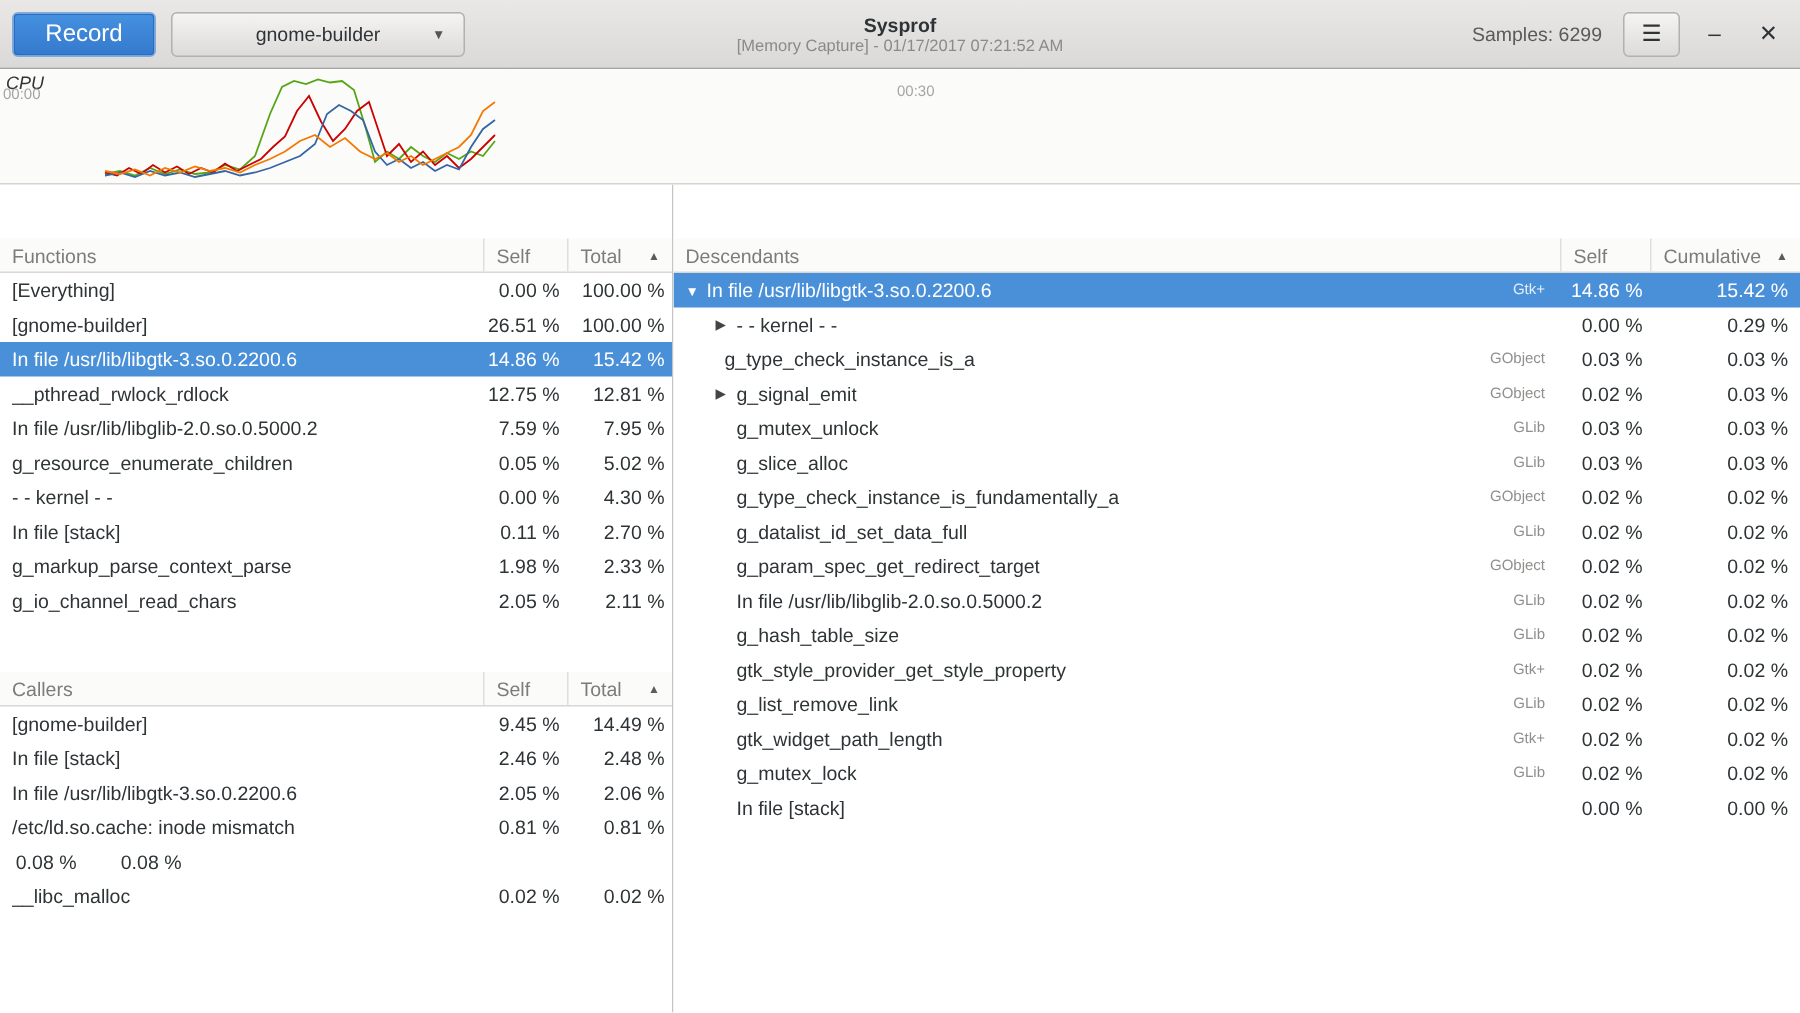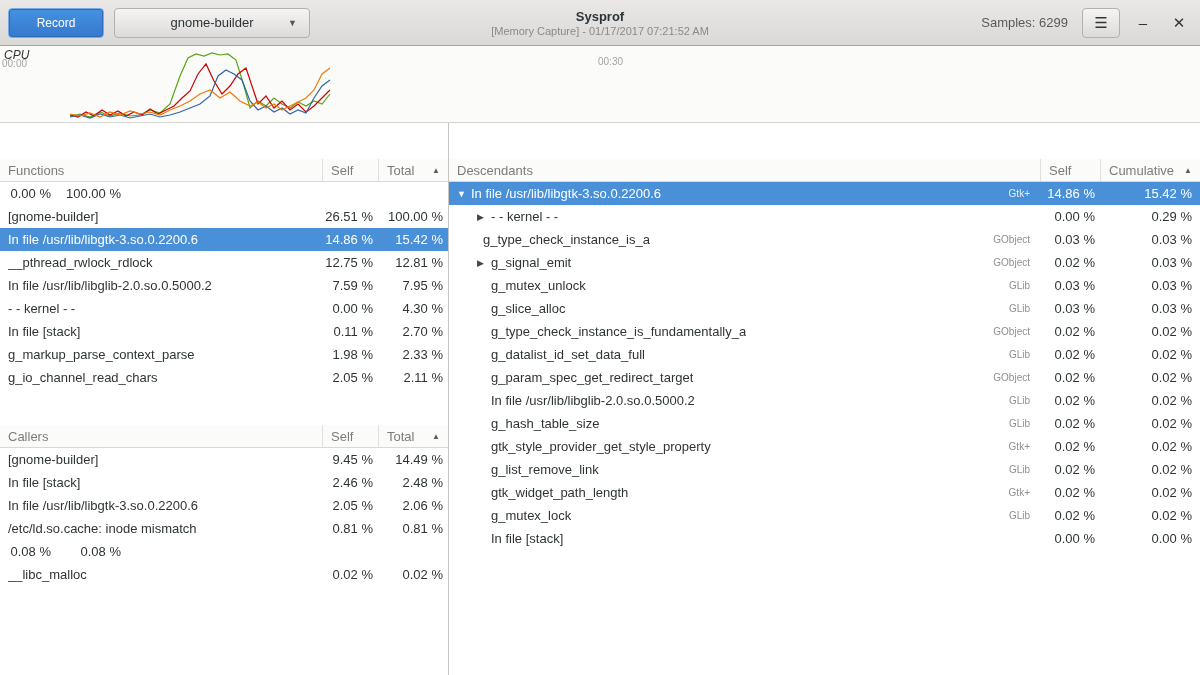--- a/index.html
+++ b/index.html
@@ -13,21 +13,21 @@
   .headerbar {
     height:46px; display:flex; align-items:center; padding:0 8px; position:relative;
     background:linear-gradient(#e9e8e7,#dad9d8);
     border-bottom:1px solid #a6a5a3;
   }
   .hb-left { display:flex; align-items:center; gap:10px; }
   .record-btn {
     width:96px; height:30px; border-radius:4px; cursor:pointer;
     background:linear-gradient(#4591e0,#3579cd);
     border:1px solid #7babe2; box-shadow:inset 0 0 0 1px #2c6cba;
-    color:#fff; font-size:12px; font-family:inherit;text-align:center;
+    color:#fff; font-size:16px; font-family:inherit;text-align:center;
   }
   .process-btn {
     width:196px; height:30px; border-radius:4px; position:relative; cursor:pointer;
     background:linear-gradient(#f5f4f3,#dcdbda);
     border:1px solid #b3b1ae; color:#2e3436; font-size:13px; font-family:inherit;
   }
   .process-btn .caret {
     position:absolute; right:12px; top:50%; transform:translateY(-50%);
     font-size:9px; color:#555;
   }
@@ -136,20 +136,23 @@
     <div class="thead">
       <div class="hc name">Functions</div>
       <div class="hc self">Self</div>
       <div class="hc total">
         <span>Total</span>
         <span class="sort-arrow">▲</span>
       </div>
     </div>
     <div id="functions-body">
         <div class="trow">
+          <div class="c-name">
+            <span class="lbl">[Everything]</span>
+          </div>
           <div class="c-num c-self">0.00 %</div>
           <div class="c-num c-total">100.00 %</div>
         </div>
         <div class="trow">
           <div class="c-name">
             <span class="lbl">[gnome-builder]</span>
           </div>
           <div class="c-num c-self">26.51 %</div>
           <div class="c-num c-total">100.00 %</div>
         </div>
@@ -166,20 +169,27 @@
           </div>
           <div class="c-num c-self">12.75 %</div>
           <div class="c-num c-total">12.81 %</div>
         </div>
         <div class="trow">
           <div class="c-name">
             <span class="lbl">In file /usr/lib/libglib-2.0.so.0.5000.2</span>
           </div>
           <div class="c-num c-self">7.59 %</div>
           <div class="c-num c-total">7.95 %</div>
+        </div>
+        <div class="trow">
+          <div class="c-name">
+            <span class="lbl">g_resource_enumerate_children</span>
+          </div>
+          <div class="c-num c-self">0.05 %</div>
+          <div class="c-num c-total">5.02 %</div>
         </div>
         <div class="trow">
           <div class="c-name">
             <span class="lbl">- - kernel - -</span>
           </div>
           <div class="c-num c-self">0.00 %</div>
           <div class="c-num c-total">4.30 %</div>
         </div>
         <div class="trow">
           <div class="c-name">

